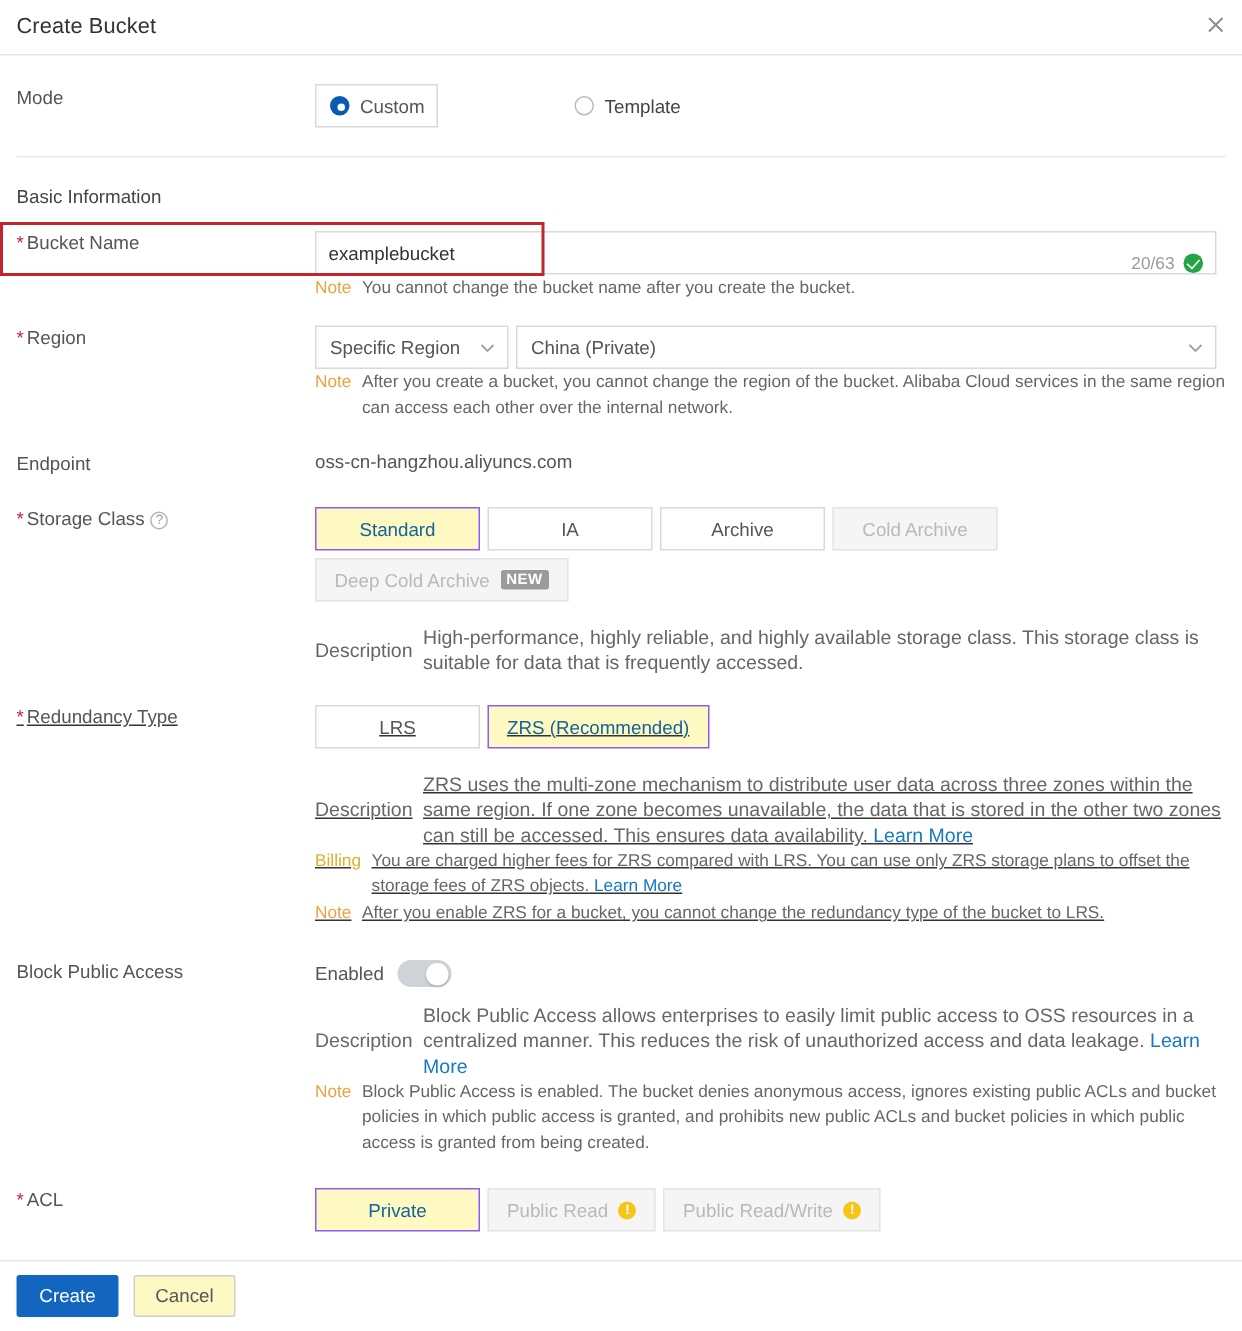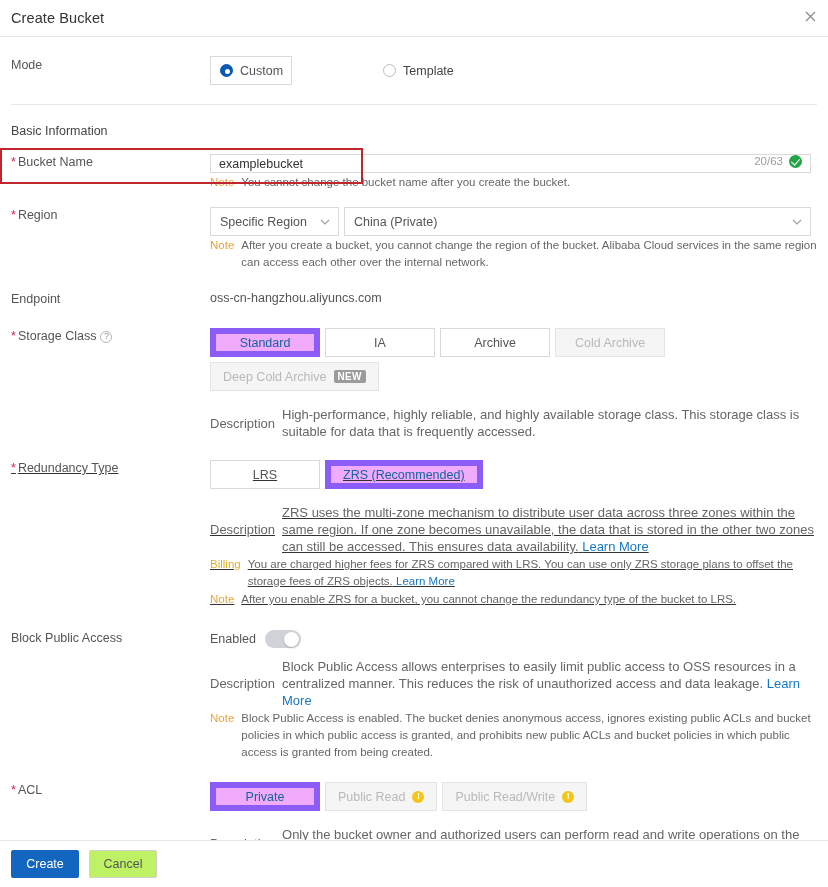--- a/index.html
+++ b/index.html
@@ -68,24 +68,24 @@
 
   .section-title {
     font-size: 12.5px; color:#444;
     padding: 19px 0 0 11px;
   }
 
   
   .ctrl-row { padding-top: 16px; }
   .input-wrap {
     position: relative;
-    height: 19px;
+    height: 29px;
     border: 1px solid #d9d9d9;
     background: #fff;
-    display:flex; align-items:flex-start;
+    display:flex; align-items:flex-end;
     width: 601px;
   }
   .input-wrap input {
     border:none; outline:none; background:transparent;
     font-family: "Liberation Sans", sans-serif;
     font-size:12.5px; color:#333;
     padding: 0 8px; height: 100%; flex:1; width: 100%;
   }
   .counter {
     font-size:11.5px; color:#9a9a9a; padding-right:6px; white-space:nowrap;
@@ -131,21 +131,21 @@
   
   .optgrid { display:flex; flex-wrap:wrap; }
   .opt {
     height: 29px; min-width: 110px;
     border:1px solid #d9d9d9; background:#fff;
     display:flex; align-items:center; justify-content:center;
     font-size:12.5px; color:#555; cursor:pointer;
     padding: 0 12px; margin: 0 5px 5px 0;
     white-space:nowrap;
   }
-  .opt.sel { border:6px solid #8b5cf6; color:#15639c; background:#f0abfc; }
+  .opt.sel { border:1px solid #8b5cf6; color:#15639c; background:#fef9c3; }
   .opt.disabled { background:#f5f5f5; border-color:#e4e4e4; color:#b9b9b9; cursor:not-allowed; }
   .opt.wide { min-width: 114px; }
 
   .badge-new {
     display:inline-flex; align-items:center; justify-content:center;
     background:#9b9b9b; color:#fff;
     font-size:10px; font-weight:bold;
     padding: 1px 4px; margin-left:7px; border-radius:2px;
     letter-spacing:.3px;
   }
@@ -184,21 +184,21 @@
     position:absolute; left:0; right:0; bottom:0;
     height:47px; border-top:1px solid #e8e8e8;
     display:flex; align-items:center; padding-left:11px; background:#fff;
   }
   .btn {
     height:28px; min-width:68px;
     display:flex; align-items:center; justify-content:center;
     font-size:12.5px; cursor:pointer; border-radius:2px;
   }
   .btn.primary { background:#1366c0; color:#fff; border:1px solid #1366c0; }
-  .btn.ghost { background:#bef264; color:#555; border:1px solid #d0d0d0; margin-left:10px; }
+  .btn.ghost { background:#fef9c3; color:#555; border:1px solid #d0d0d0; margin-left:10px; }
 
   
   .annot {
     position:absolute; left:0; top:148px;
     width:363px; height:36px;
     border:2px solid #c0272d;
     pointer-events:none;
   }
 </style>
 </head>

